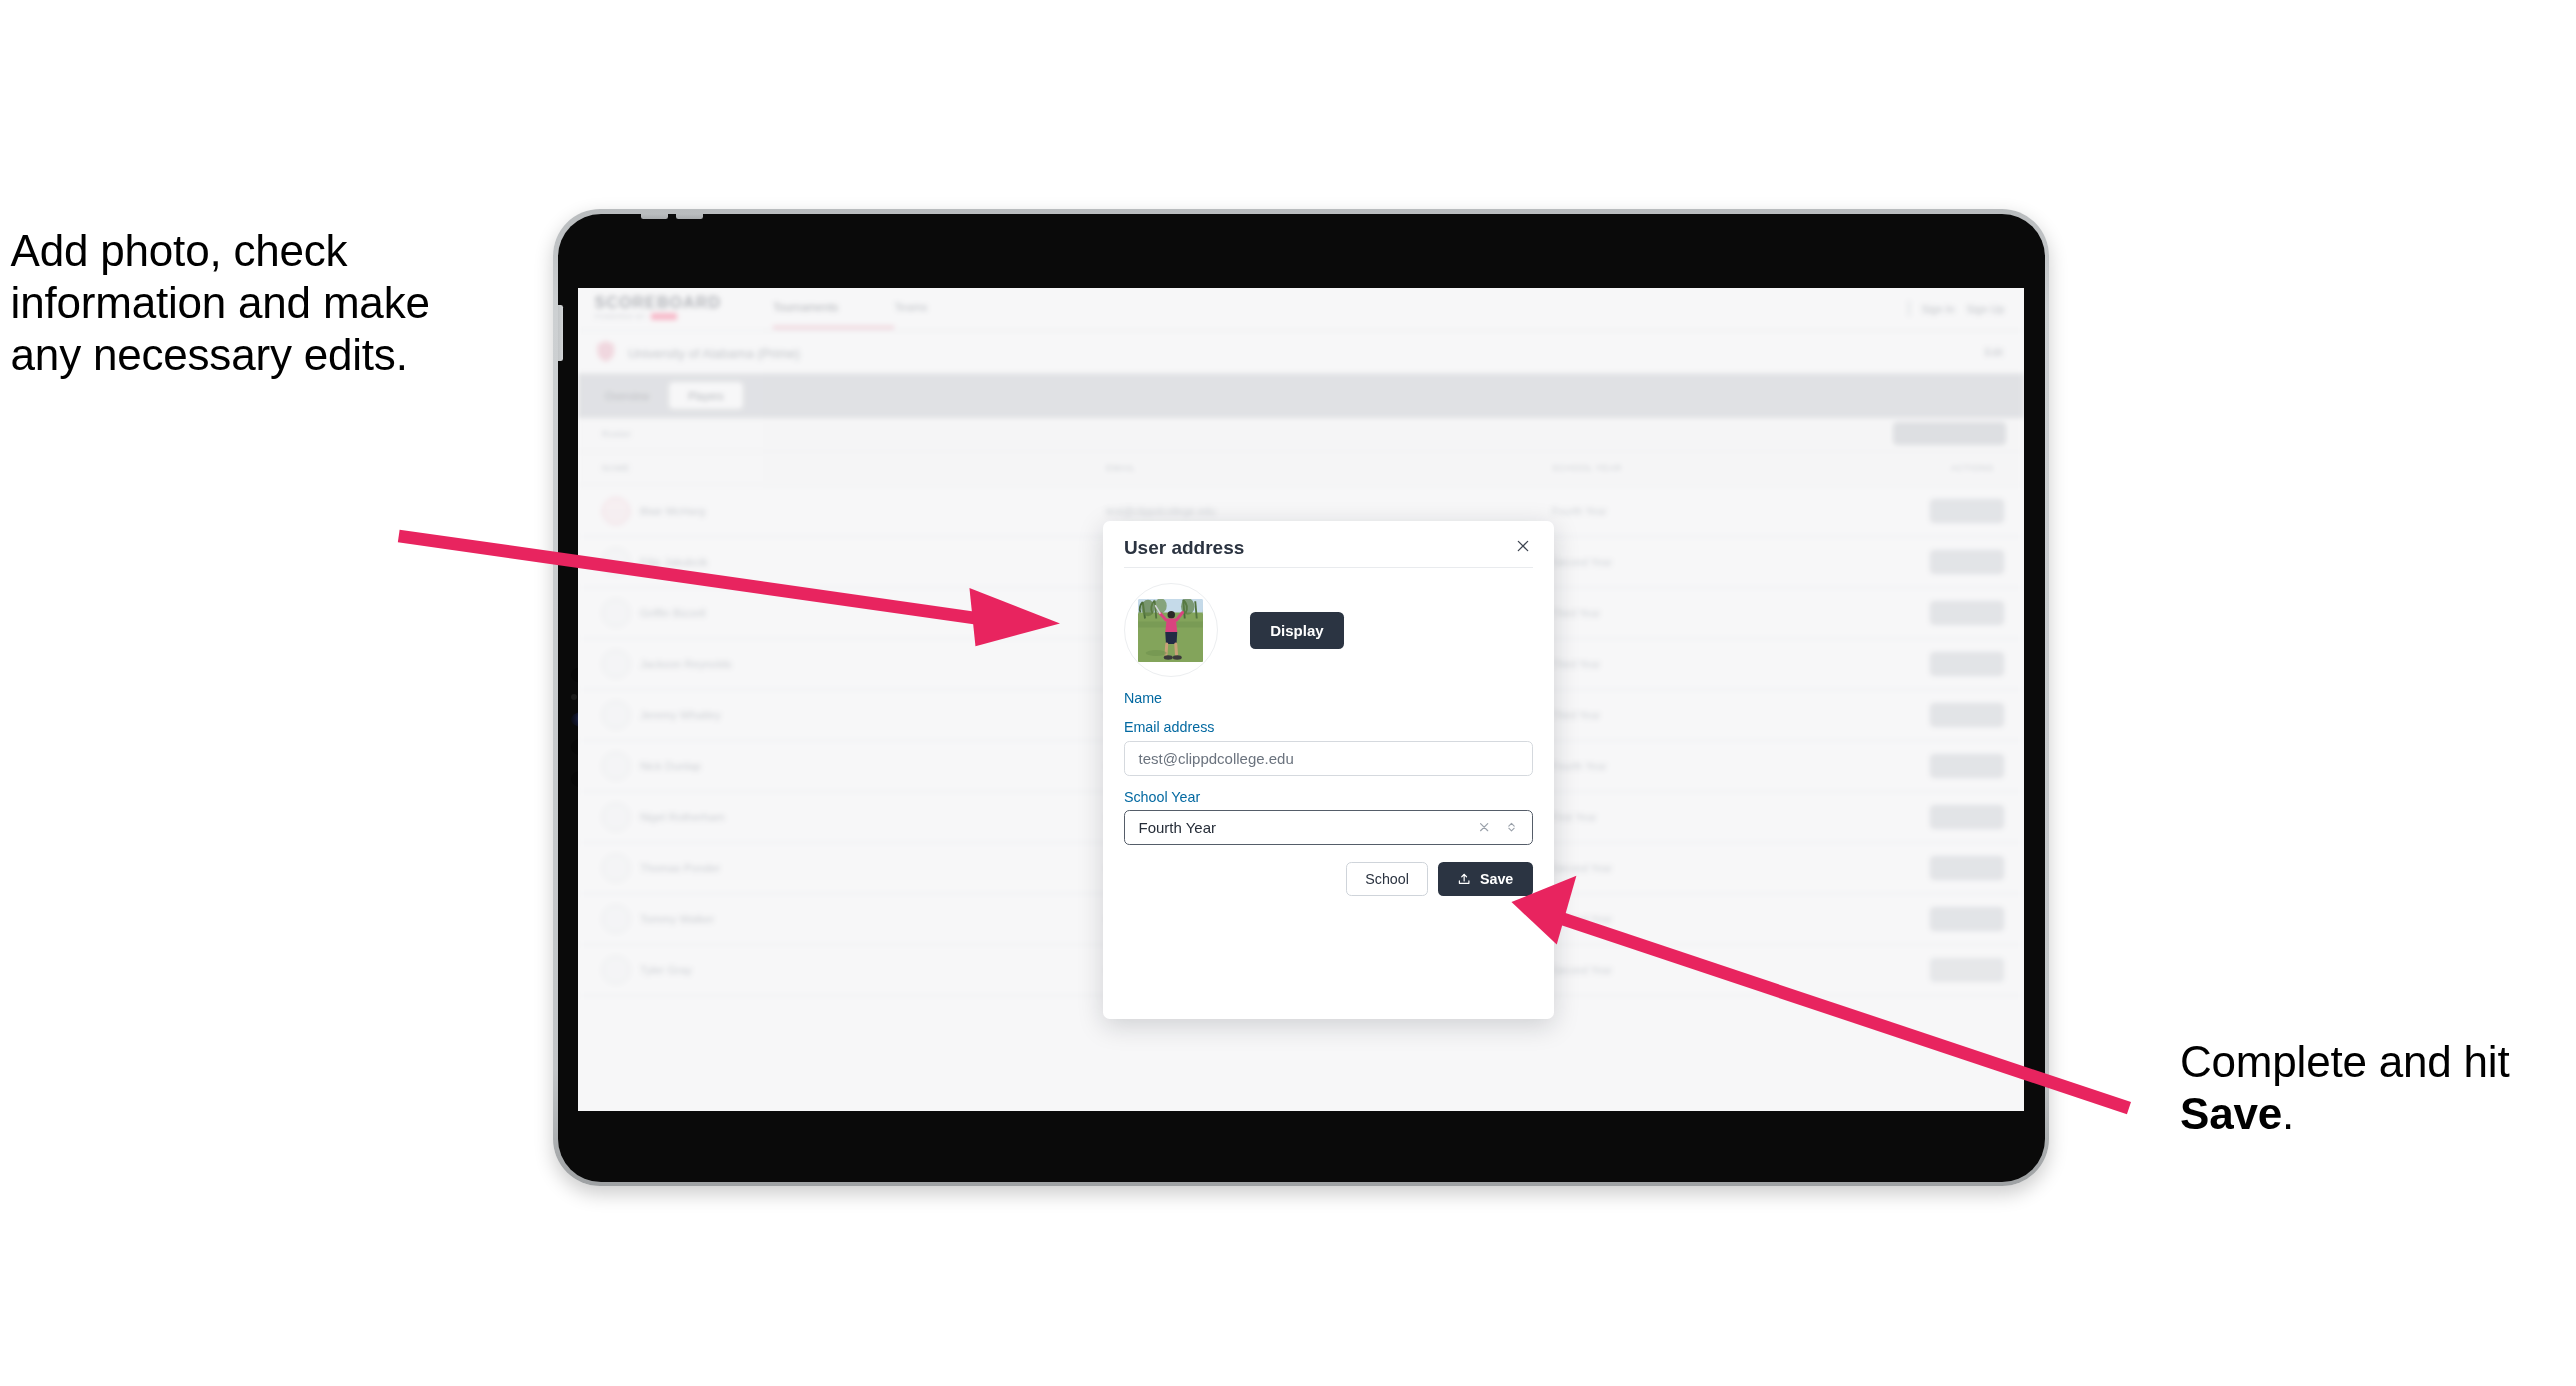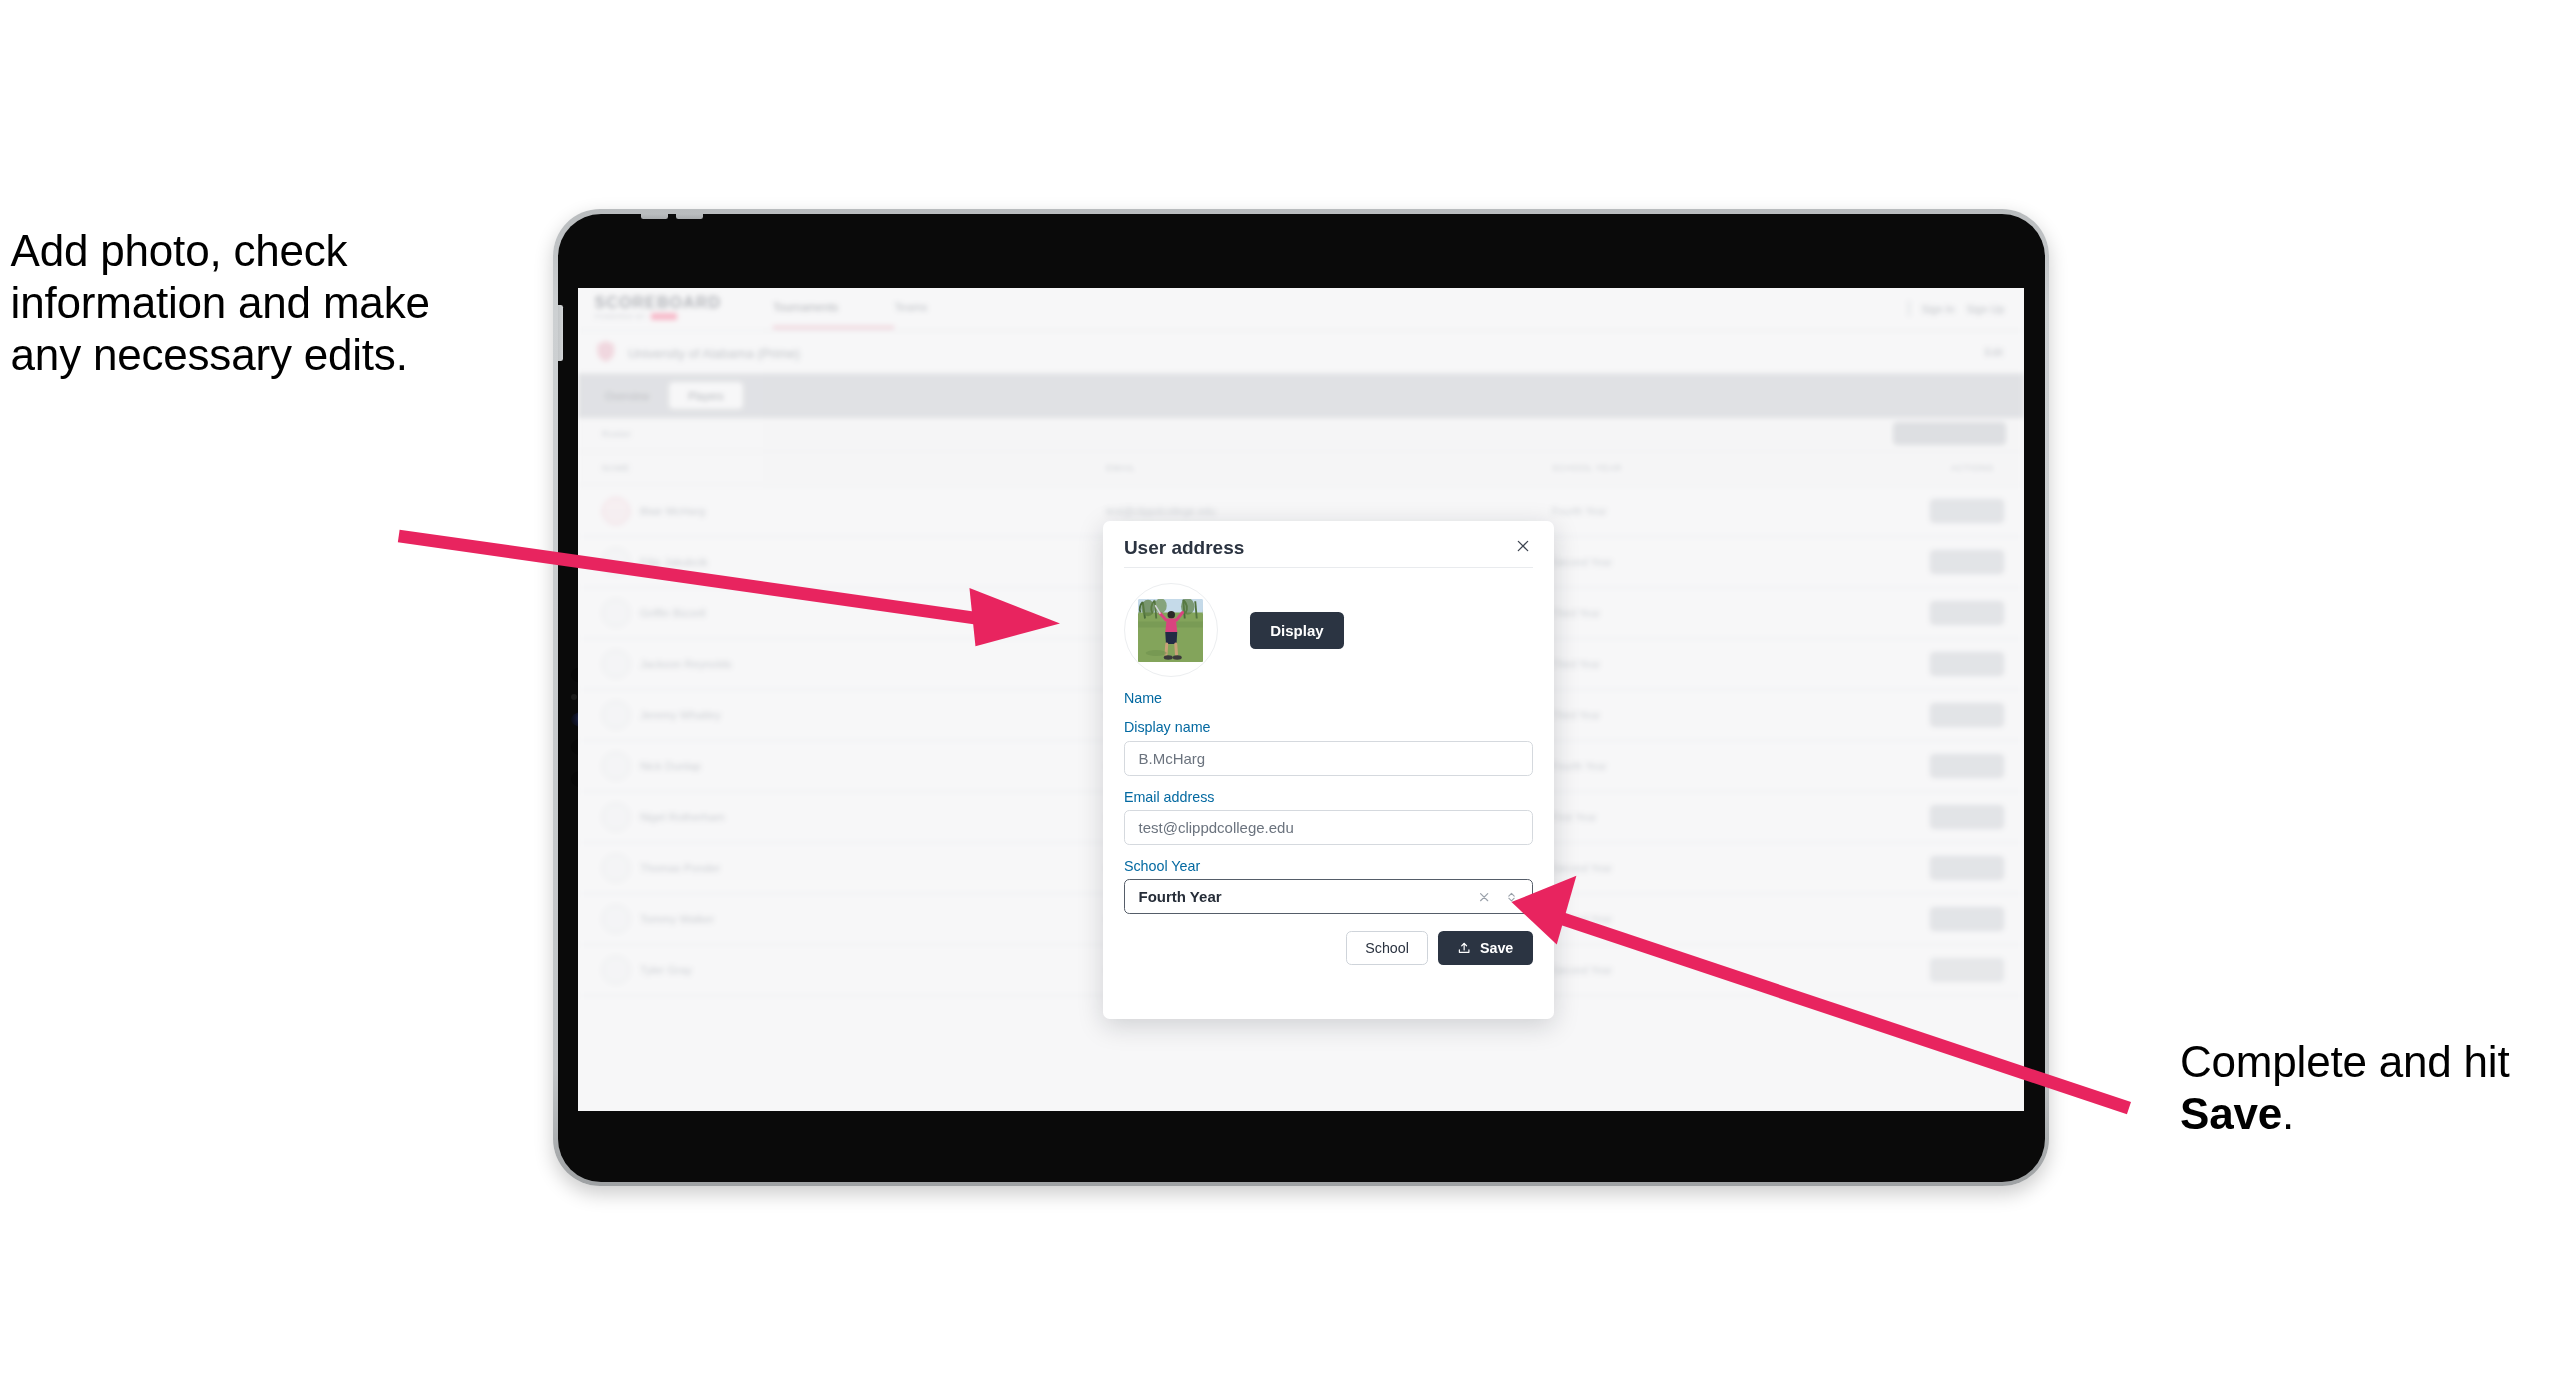--- a/index.html
+++ b/index.html
@@ -111,21 +111,21 @@
 
   .field{margin-top:13px;}
   .f-label{font-size:14.3px;color:#0369a1;margin-bottom:5.3px;}
   .f-input{width:100%;box-sizing:border-box;height:35px;border:0.8px solid #d5d9de;
            border-radius:5.3px;padding:0 13.6px;font-size:15px;color:#6b737e;background:#fff;
            font-family:"Liberation Sans",sans-serif;}
   .f-input::placeholder{color:#7b828d;}
   .select-wrap{position:relative;}
   .f-select{width:100%;box-sizing:border-box;height:35px;border:0.8px solid #555d69;
             border-radius:5.3px;padding:0 69px 0 13.6px;font-size:15px;color:#262d38;
-            background:#fff;display:flex;align-items:center;font-weight:700;cursor:pointer;}
+            background:#fff;display:flex;align-items:center;font-weight:400;cursor:pointer;}
   .sel-ico{position:absolute;top:0;height:35px;display:flex;align-items:center;cursor:pointer;}
   .sel-x{right:42px;}
   .sel-chev{right:15px;}
 
   .m-actions{display:flex;justify-content:flex-end;gap:9.8px;margin-top:16.6px;}
   .btn-cancel{background:#fff;border:0.8px solid #cfd4da;border-radius:5.3px;
               padding:8.3px 18px;font-size:14.3px;color:#2b3340;cursor:pointer;
               font-family:"Liberation Sans",sans-serif;}
   .btn-save{background:#2b3442;border:none;border-radius:5.3px;padding:8.3px 19.6px;
             font-size:14.3px;color:#fff;font-weight:600;cursor:pointer;display:flex;
@@ -307,21 +307,20 @@
                 <ellipse cx="52" cy="78" rx="6" ry="3" fill="#3b3b3b"></ellipse>
                 <ellipse cx="24" cy="72" rx="14" ry="4" fill="#6d8f4d" opacity=".55"></ellipse>
               </svg>
             </div>
           </div>
           <button class="upload-btn">Display</button>
         </div>
 
         <div id="fields-host">
             <div class="field"><div class="f-label">Name</div></div>
-            <div class="field"><div class="f-label">Display name</div><input class="f-input" value="B.McHarg" style=""></div>
             <div class="field"><div class="f-label">Email address</div><input class="f-input" value="test@clippdcollege.edu" style=""></div>
           </div>
 
         <div class="field">
           <div class="f-label">School Year</div>
           <div class="select-wrap">
             <div class="f-select">Fourth Year</div>
             <div class="sel-ico sel-x">
               <svg width="14.3" height="14.3" viewBox="0 0 24 24" fill="none" stroke="#9aa1aa" stroke-width="2" stroke-linecap="round">
                 <path d="M6 6 L18 18 M18 6 L6 18"></path>

